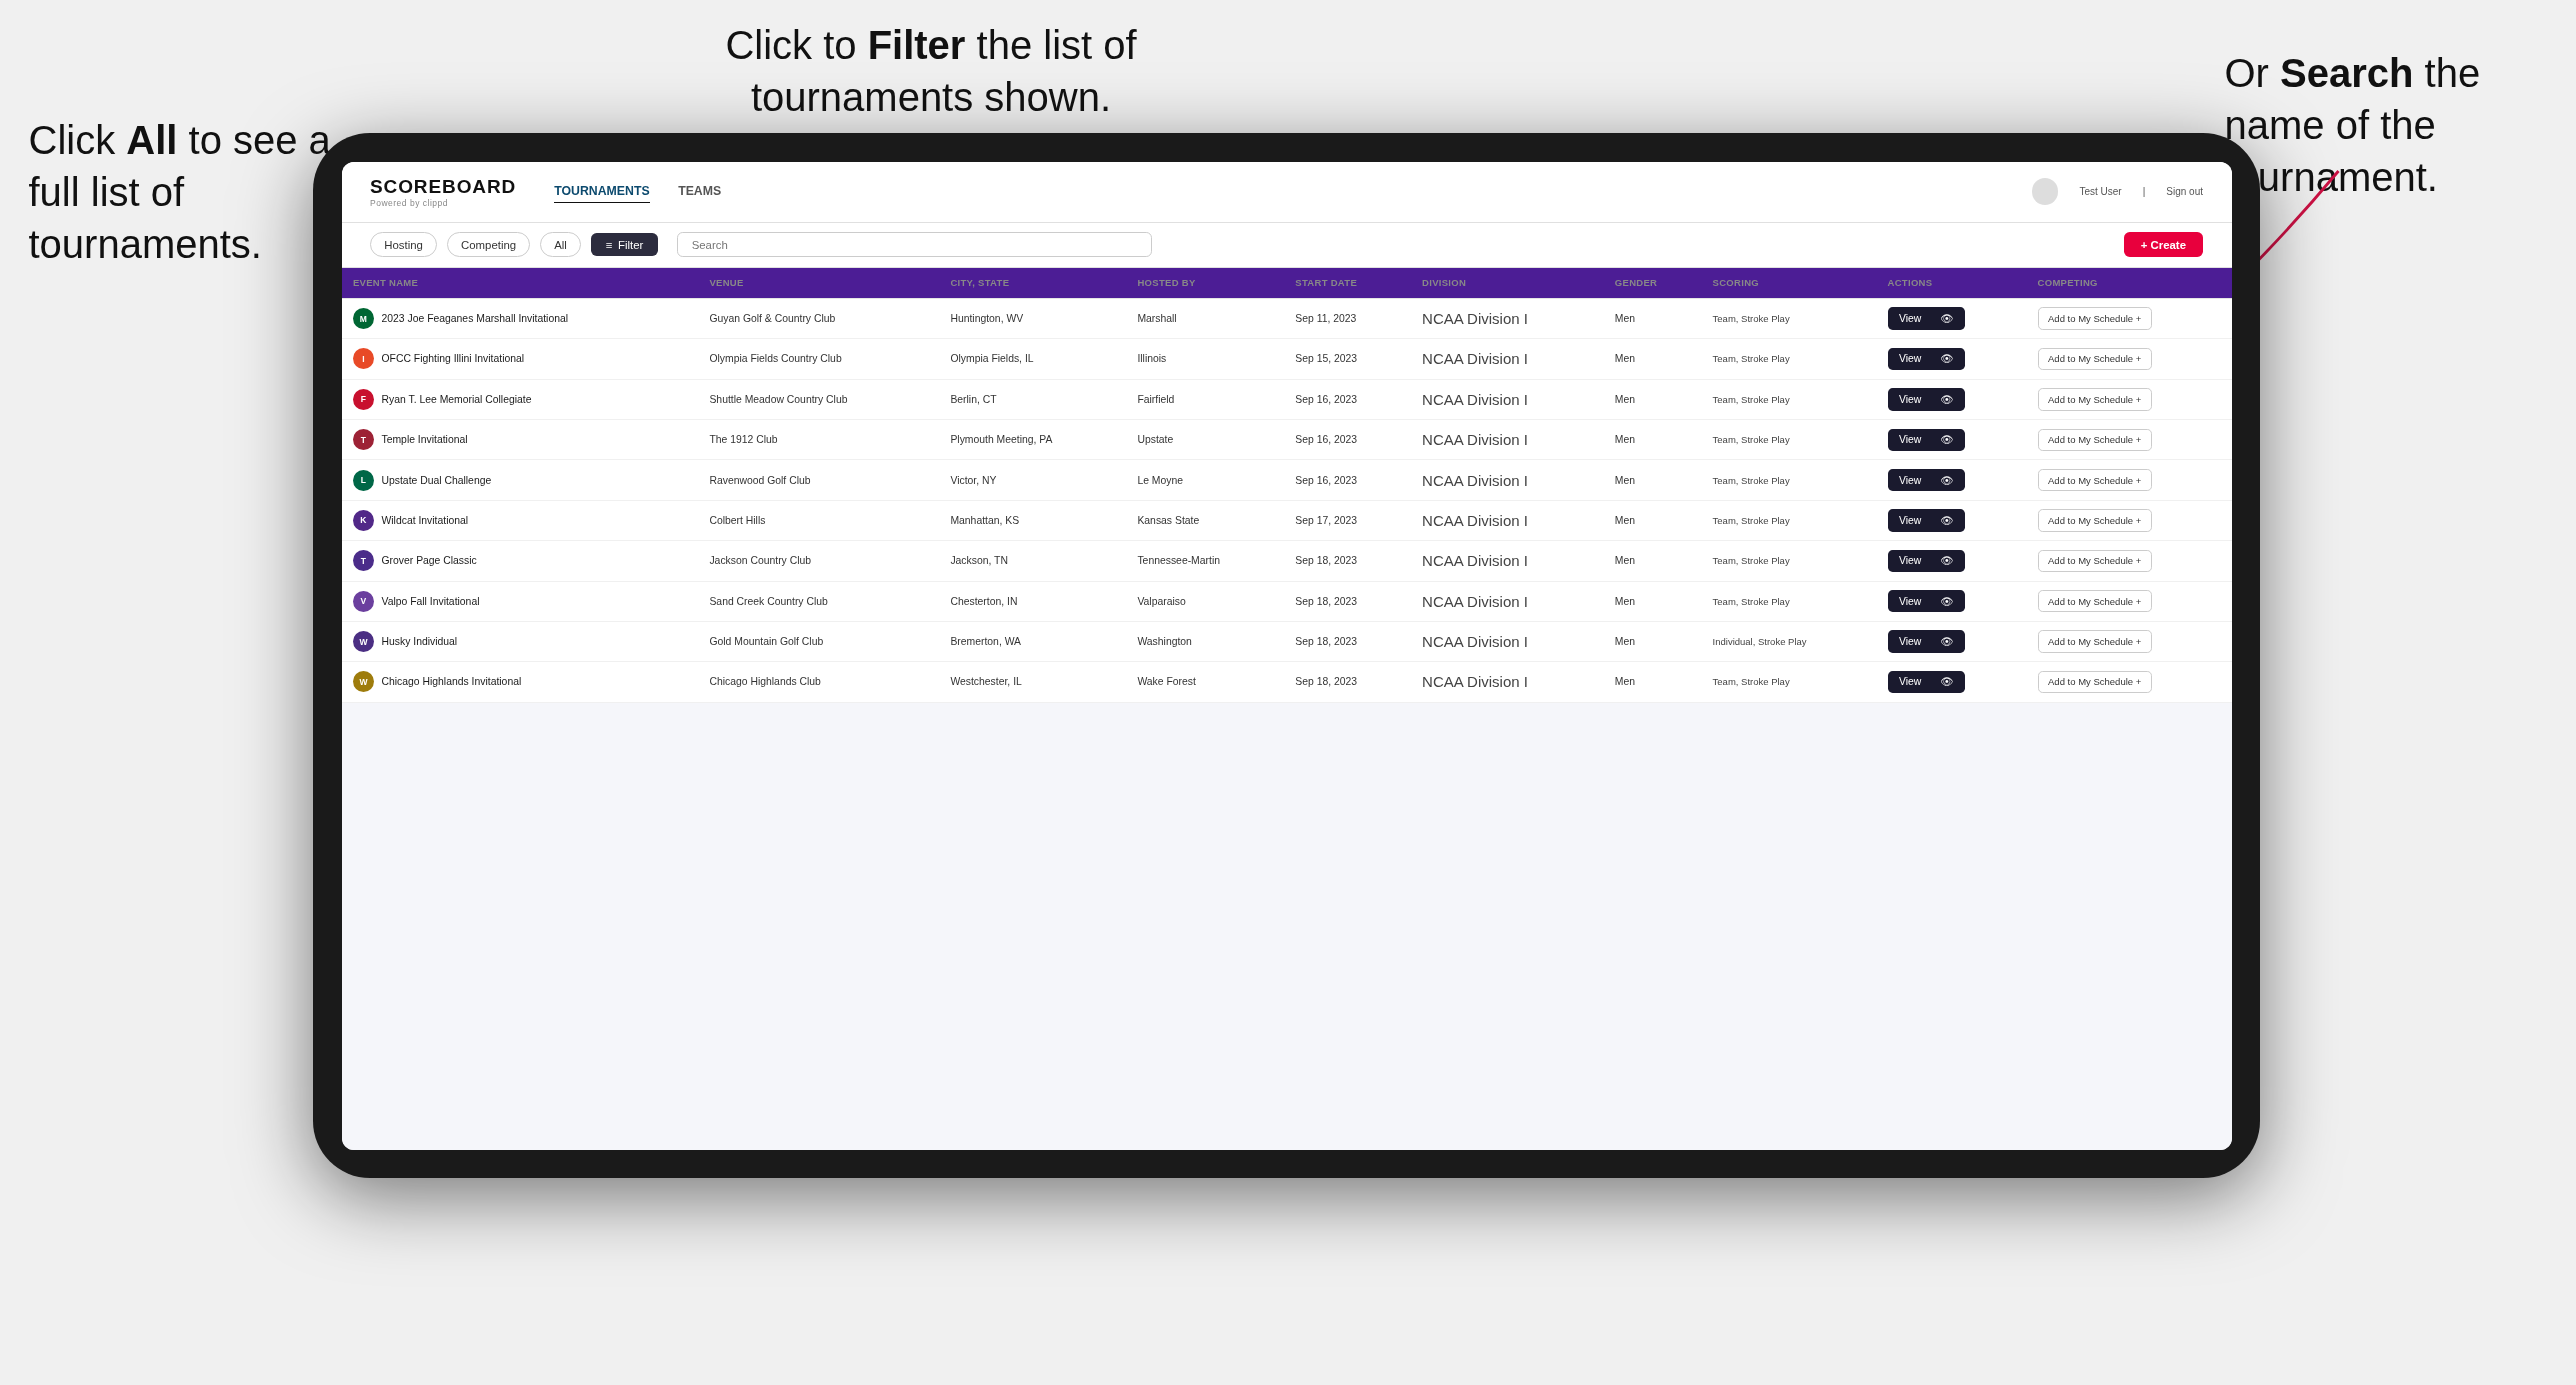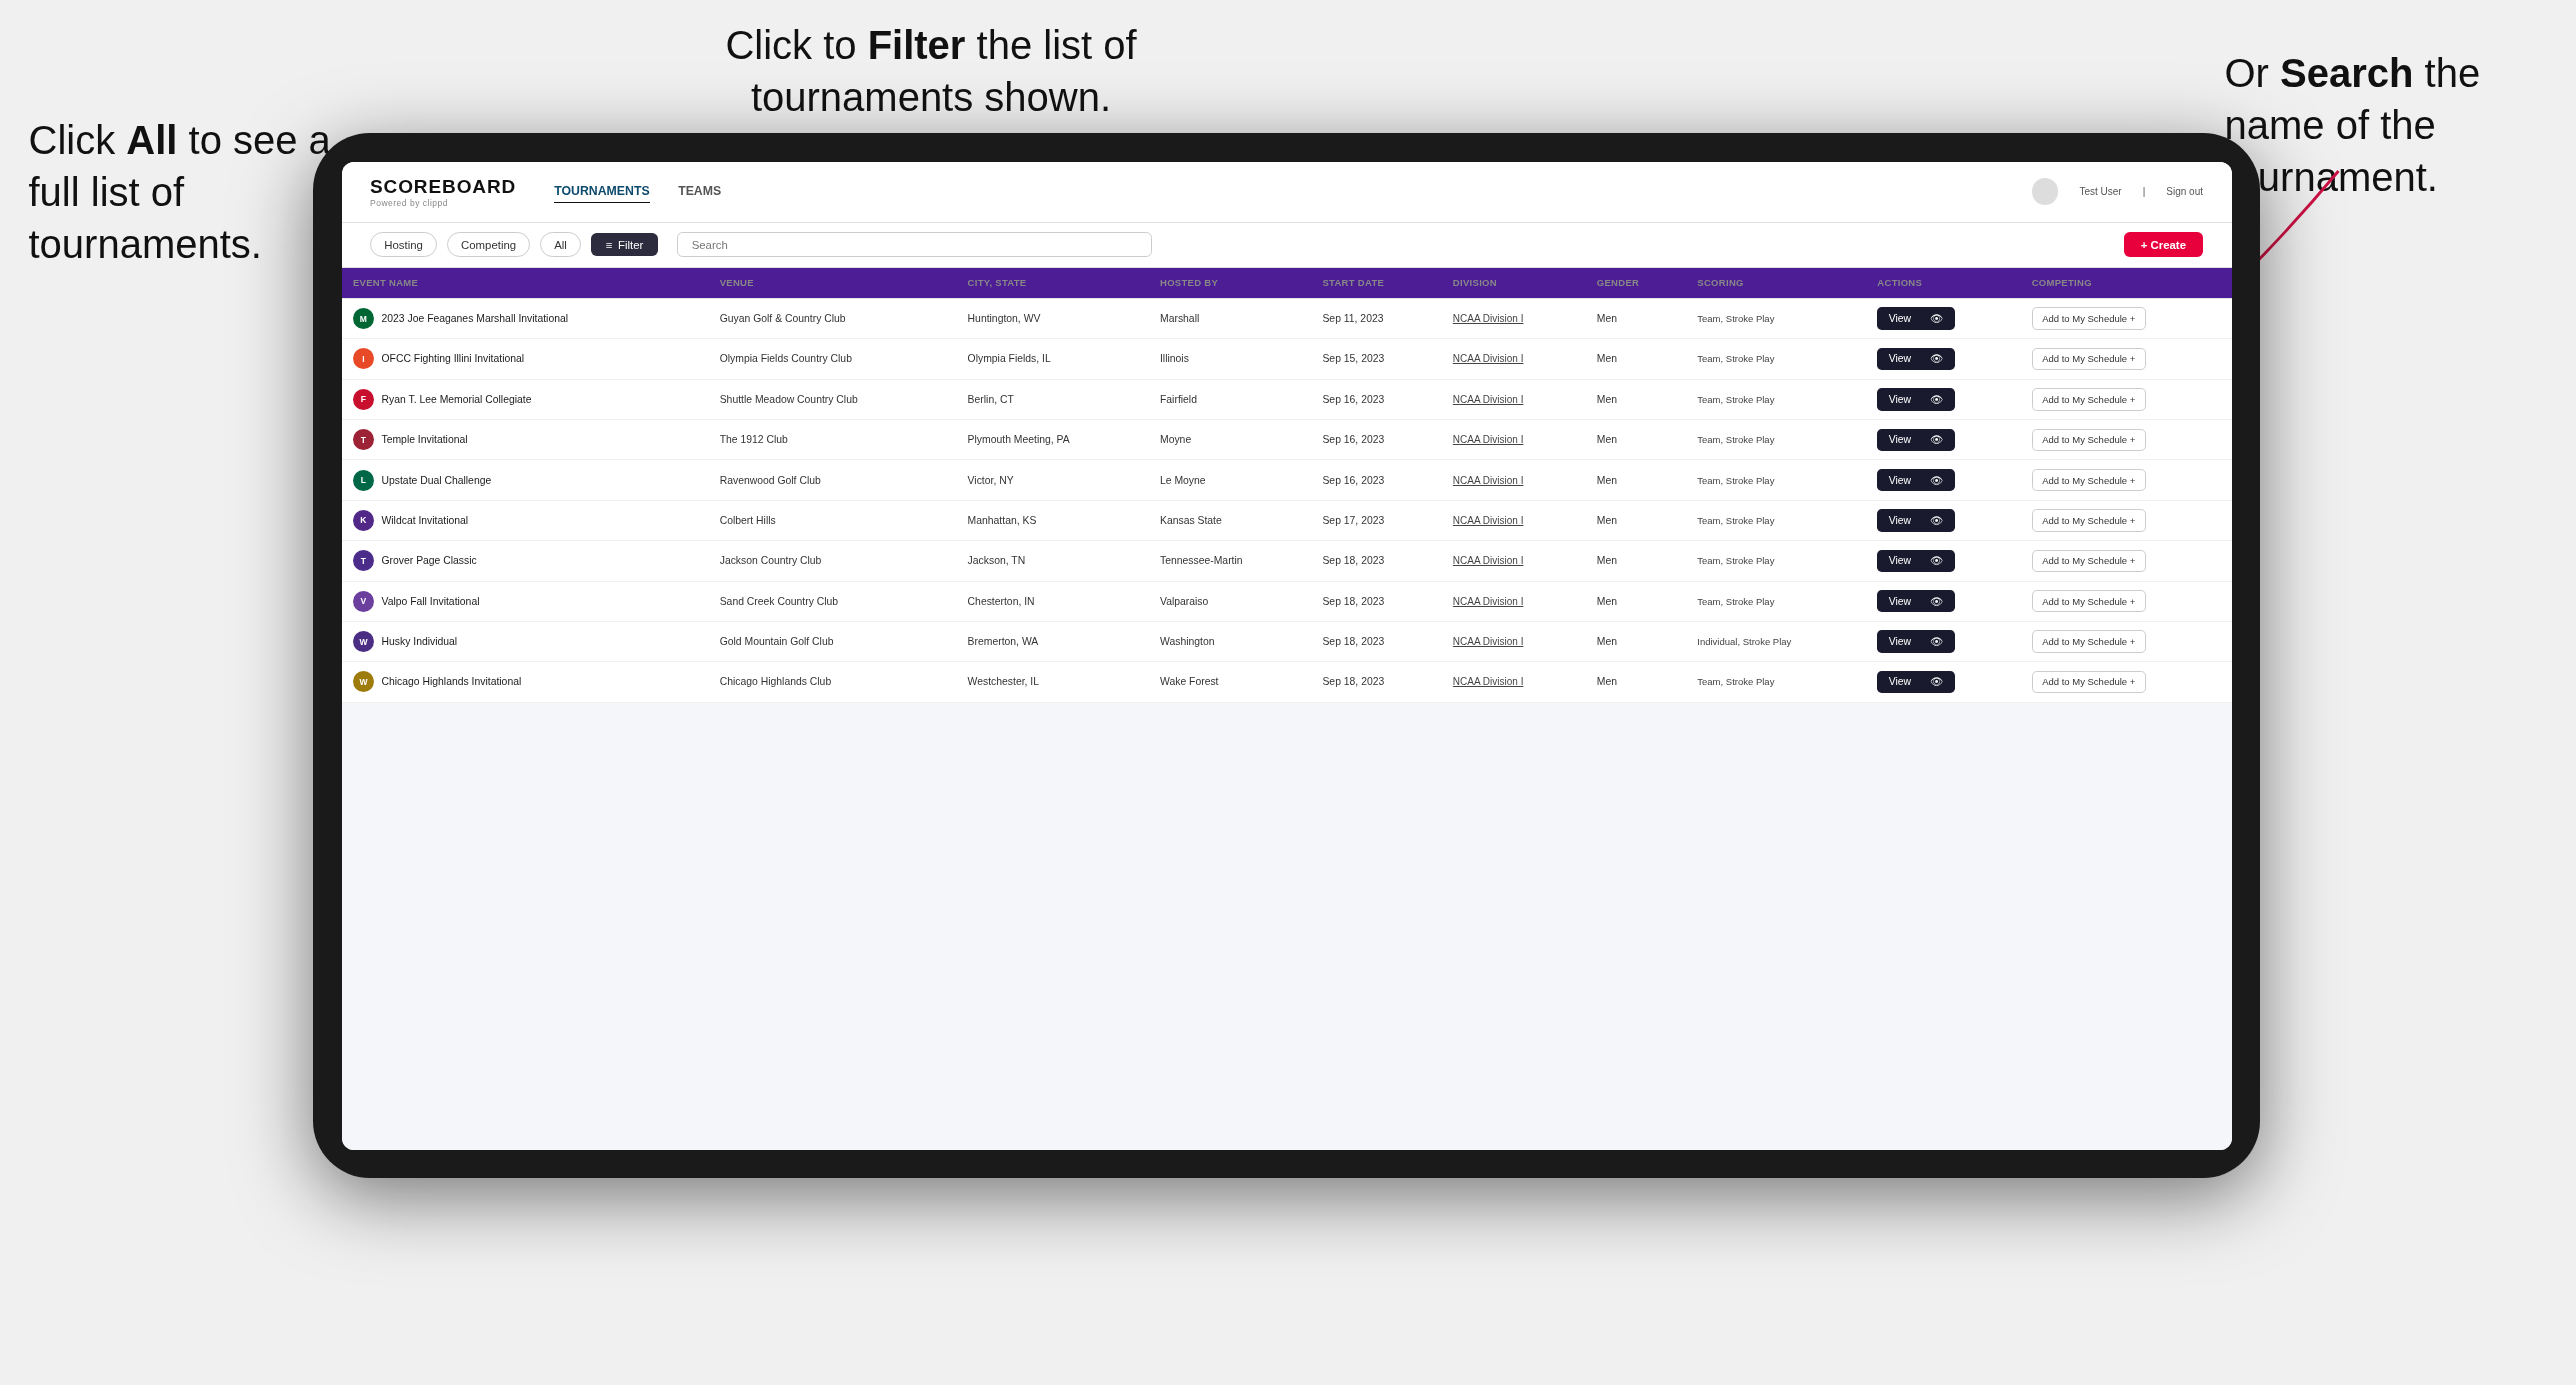--- a/index.html
+++ b/index.html
@@ -213,23 +213,22 @@
       font-size: 8.5px;
       font-weight: 700;
       color: #555;
     }
     .event-name-text {
       font-size: 10.4px;
       font-weight: 400;
       color: #1a1a1a;
     }
     .division-text {
-      font-size: 10px;
+      font-size: 15px;
       color: #444;
-      text-decoration: underline;
     }
     .scoring-text {
       font-size: 9.5px;
       color: #444;
     }
     .view-btn {
       background: #1a1a2e;
       color: #fff;
       border: none;
       border-radius: 4.7px;
@@ -432,21 +431,21 @@
   </tr>
             <tr>
     <td>
       <div class="event-name-cell">
         <div class="team-logo logo-temple">T</div>
         <span class="event-name-text">Temple Invitational</span>
       </div>
     </td>
     <td>The 1912 Club</td>
     <td>Plymouth Meeting, PA</td>
-    <td>Moyne</td>
+    <td>Upstate</td>
     <td>Sep 16, 2023</td>
     <td><span class="division-text">NCAA Division I</span></td>
     <td>Men</td>
     <td><span class="scoring-text">Team, Stroke Play</span></td>
     <td>
       <button class="view-btn">
         <span>View</span>
         <span class="view-eye">👁</span>
       </button>
     </td>

